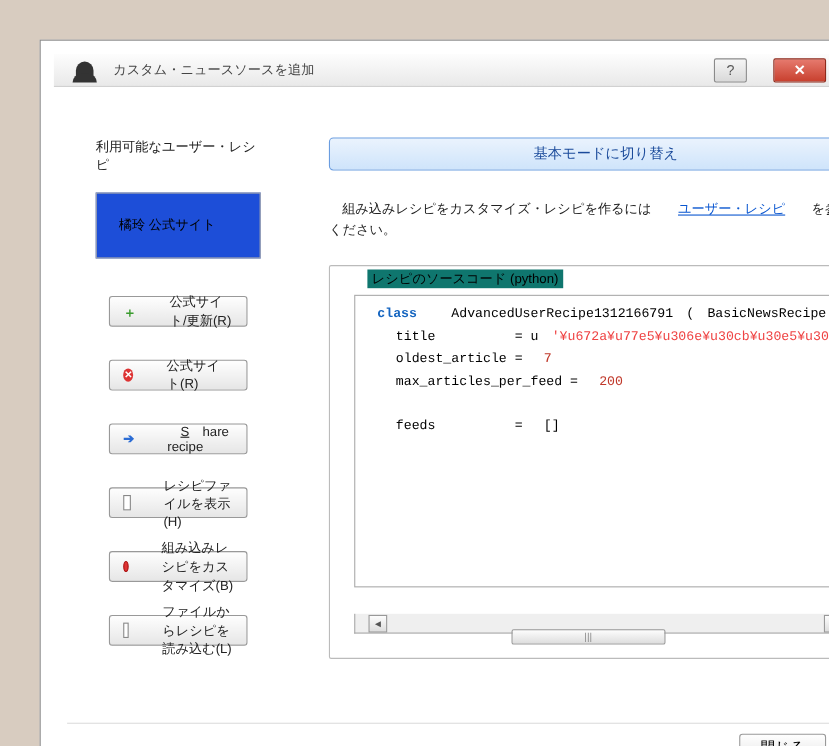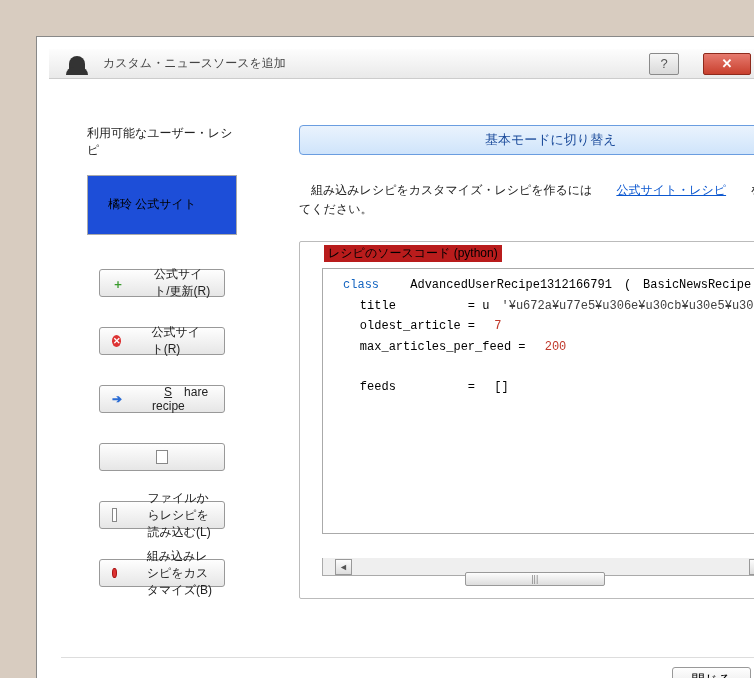--- a/index.html
+++ b/index.html
@@ -113,37 +113,37 @@
     .fieldset {
       border:1px solid #bbb;
       border-radius:2px;
       flex:1;
       position:relative;
       padding:14px 10px 10px 10px;
       display:flex;
       flex-direction:column;
     }
     .fieldset .legend {
-      position:absolute; top:-9px; left:12px; background:#b91c1c; padding:0 4px;
+      position:absolute; top:-9px; left:22px; background:#0f766e; padding:0 4px;
     }
     .code-area {
       flex:1;
       border:1px solid #aaa;
       background:#fff;
       font-family: Consolas, "Courier New", monospace;
       font-size:12px;
       padding:6px 8px;
       overflow:auto;
       white-space:pre;
       line-height:1.7;
       position:relative;
     }
-    .kw-class { color:#1565c0; font-weight:normal; }
+    .kw-class { color:#1565c0; font-weight:bold; }
     .kw-num { color:#c0392b; }
-    .kw-str { color:#404040; }
+    .kw-str { color:#ef4444; }
     .hscroll {
       height:18px;
       border:1px solid #aaa;
       border-top:none;
       background:#efefef;
       display:flex; align-items:center;
       position:relative;
     }
     .hscroll .arrow {
       width:17px;height:16px;border:1px solid #999;background:linear-gradient(#fdfdfd,#ddd);
@@ -199,36 +199,37 @@
         <div class="btn">
           <span class="icon-x">✕</span>
           <span>公式サイト(R)</span>
         </div>
         <div class="btn">
           <span class="icon icon-arrow">➔</span>
           <span><span class="underline-accesskey">S</span>hare recipe</span>
         </div>
         <div class="btn">
           <span class="icon-doc"></span>
+          <span>レシピファイルを表示(H)</span>
+        </div>
+        <div class="btn">
+          <span class="icon-bulb"></span>
+          <span>組み込みレシピをカスタマイズ(B)</span>
         </div>
         <div class="btn">
           <span class="icon-page"></span>
           <span>ファイルからレシピを読み込む(L)</span>
-        </div>
-        <div class="btn">
-          <span class="icon-bulb"></span>
-          <span>組み込みレシピをカスタマイズ(B)</span>
         </div>
       </div>
     </div>
 
     <div class="right">
       <div class="switch-btn">基本モードに切り替え</div>
       <div class="info">
-        <span>組み込みレシピをカスタマイズ・レシピを作るには</span><a href="#">公式サイト・レシピ</a><span>を参照してください。</span>
+        <span>組み込みレシピをカスタマイズ・レシピを作るには</span><a href="#">ユーザー・レシピ</a><span>を参照してください。</span>
       </div>
       <div class="fieldset">
         <div class="legend">レシピのソースコード (python)</div>
         <div class="code-area"><span class="kw-class">class</span> <span>AdvancedUserRecipe1312166791</span>(<span>BasicNewsRecipe</span>)
     title          = u<span class="kw-str">'¥u672a¥u77e5¥u306e¥u30cb¥u30e5¥u30</span>
     oldest_article = <span class="kw-num">7</span>
     max_articles_per_feed = <span class="kw-num">200</span>
 
     feeds          = <span>[]</span></div>
         <div class="hscroll">

